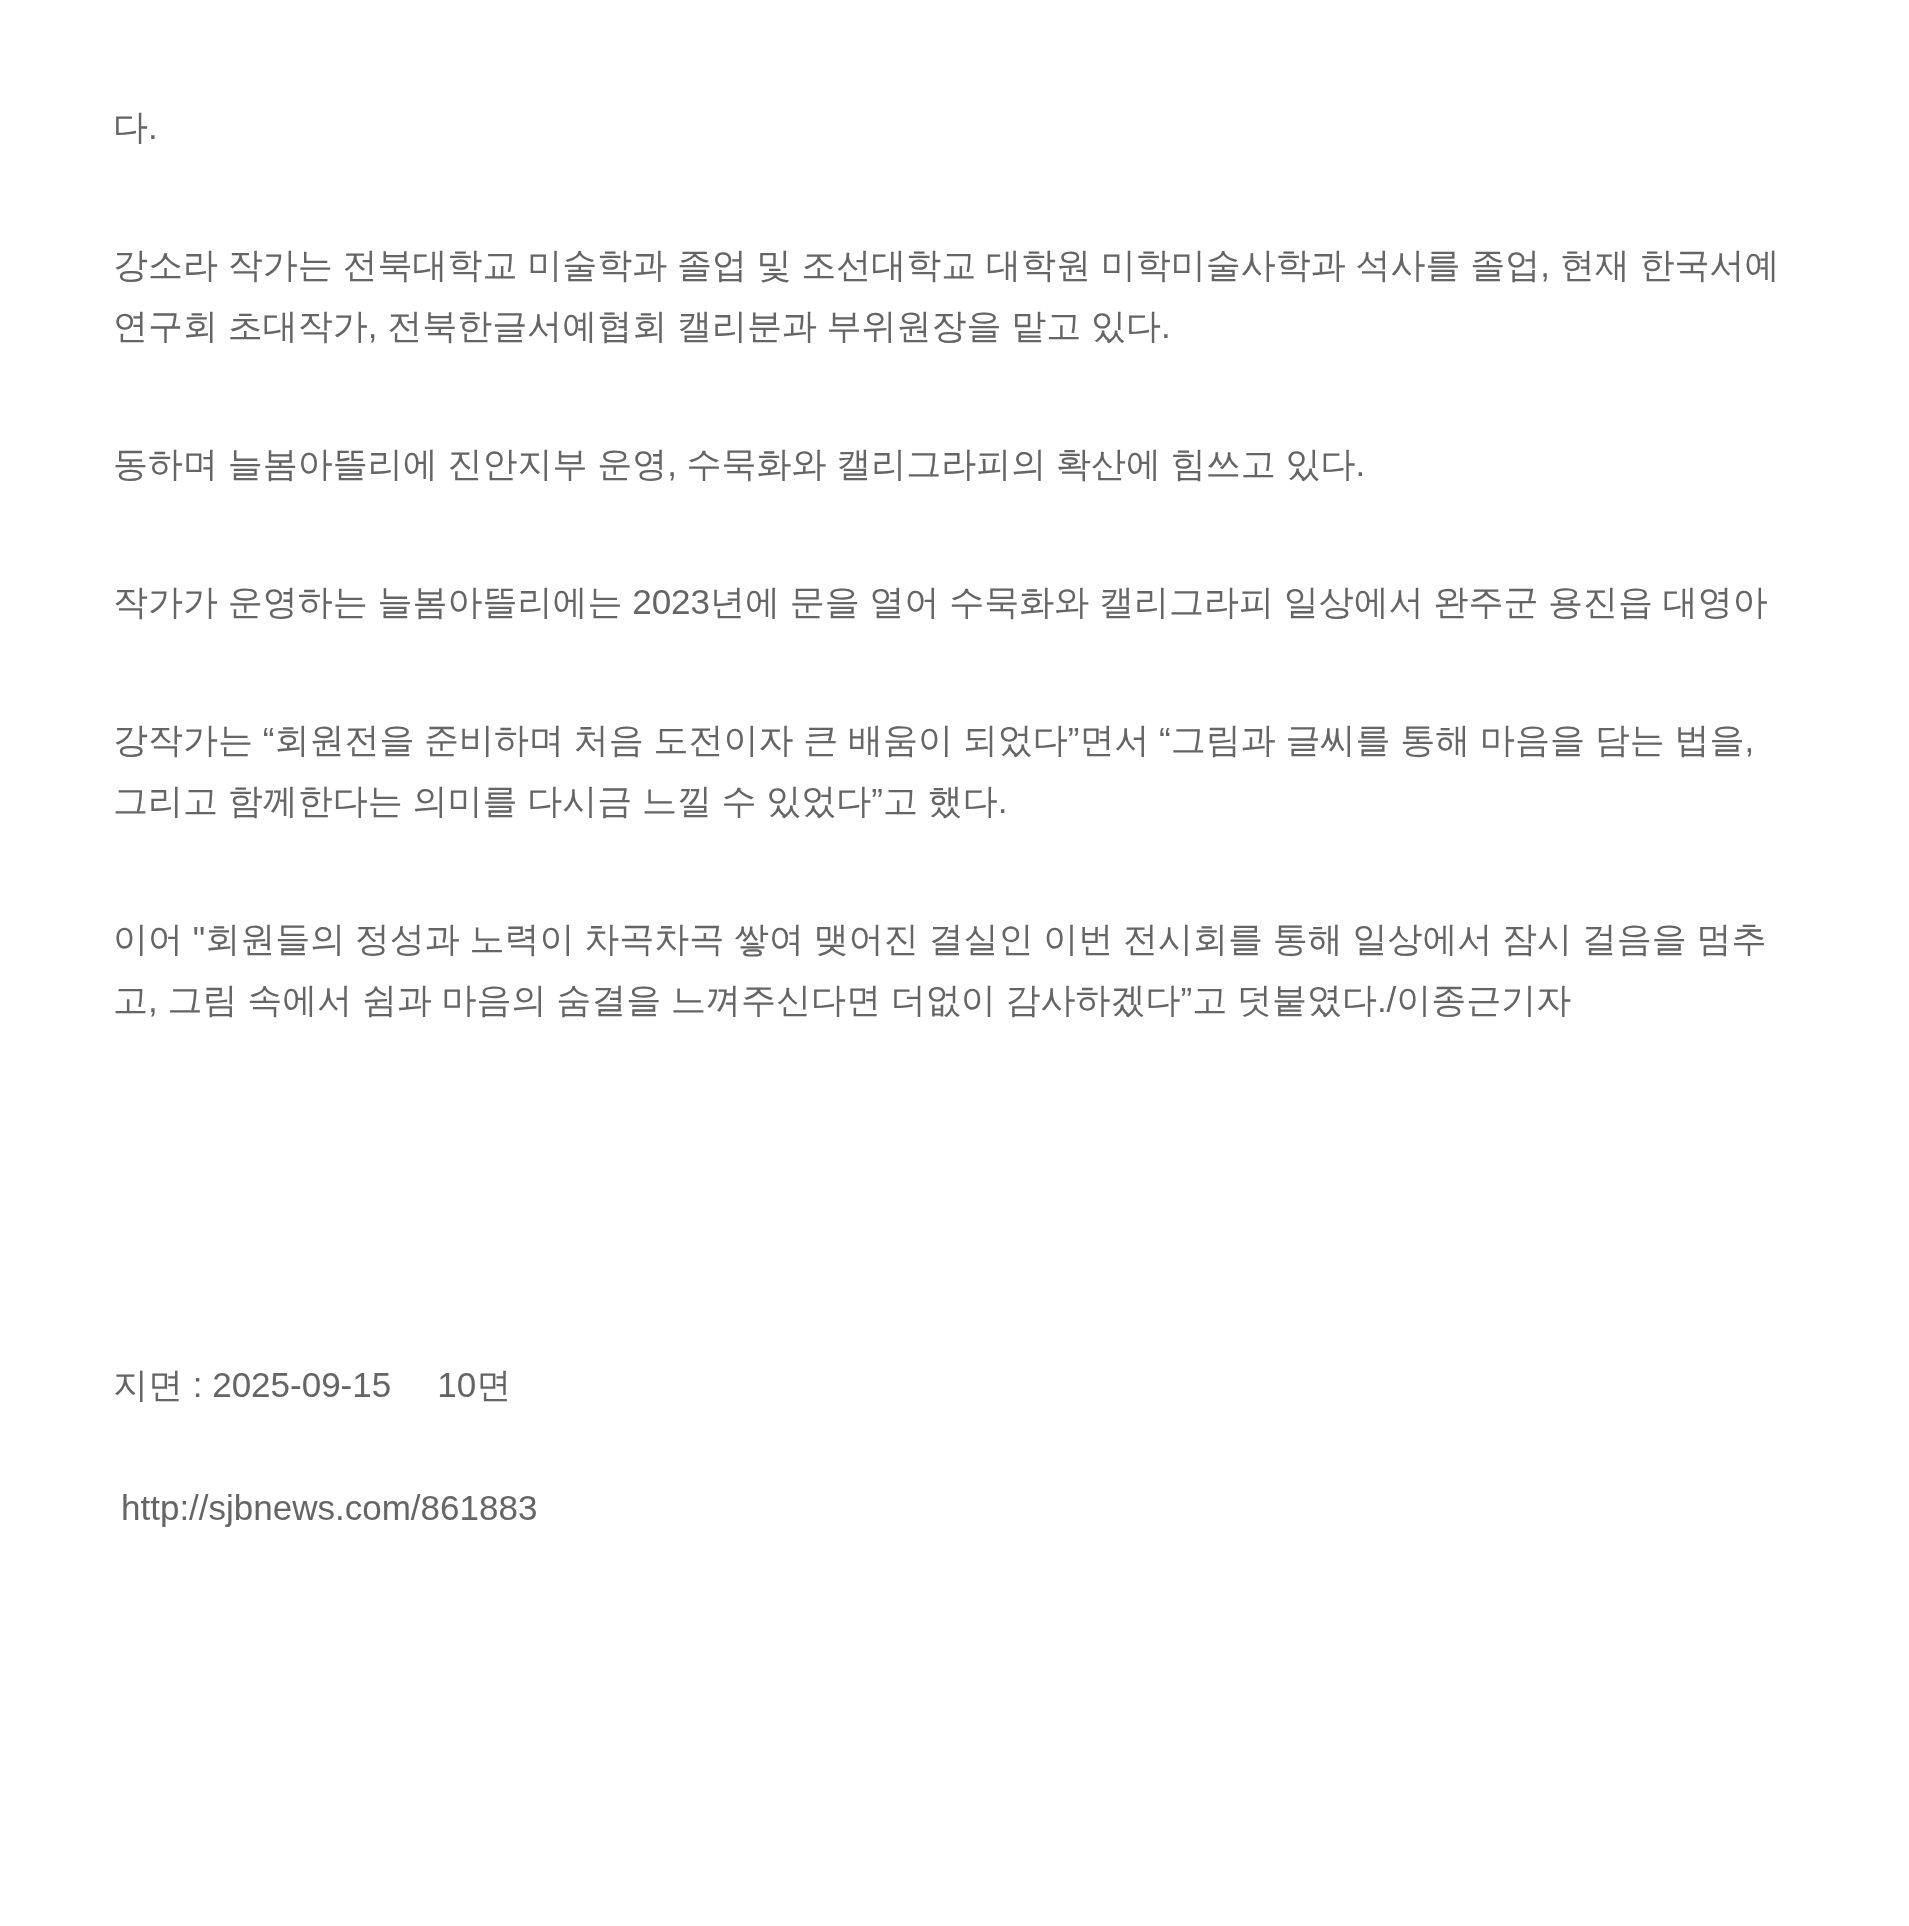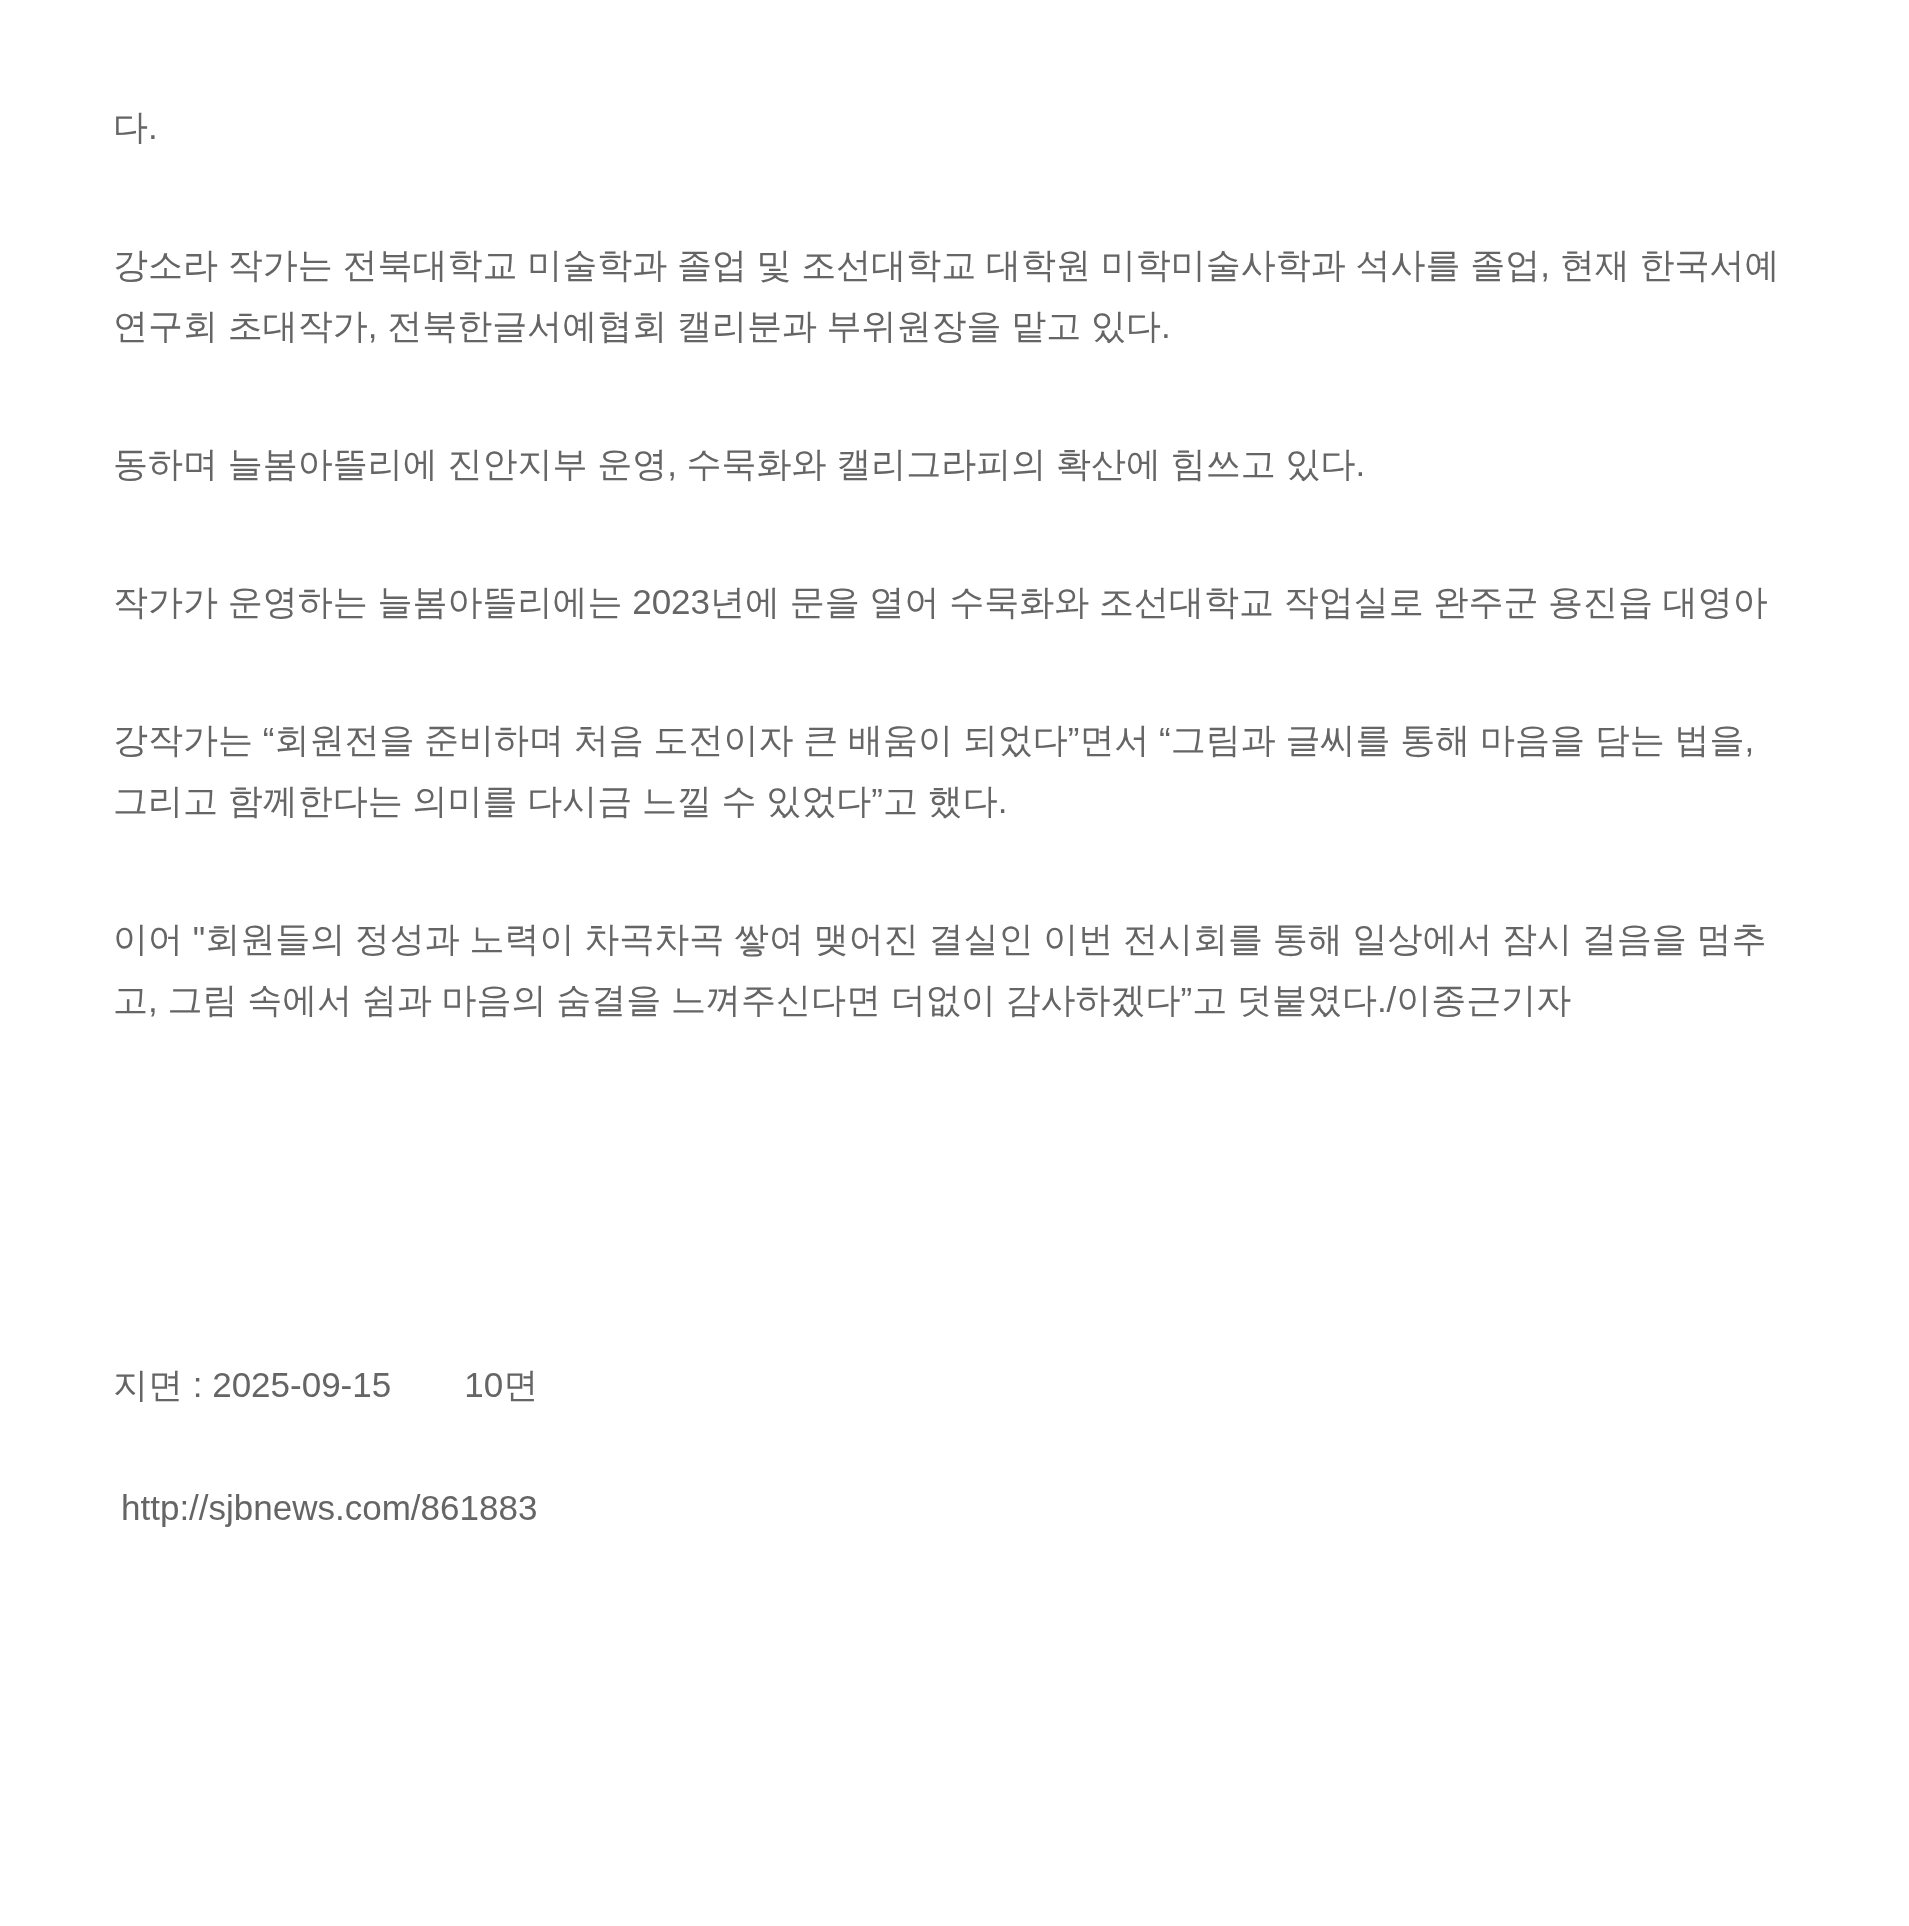--- a/index.html
+++ b/index.html
@@ -29,21 +29,21 @@
     white-space: nowrap;
   }
   .spacer {
     height: 247px;
   }
   .print-line {
     margin: 0 0 62px 0;
   }
   .print-line .pageno {
     display: inline-block;
-    margin-left: 73px;
+    margin-left: 46px;
   }
   .url-line {
     margin: 8px;
   }
 </style>
 </head>
 <body>
 
 <div class="article">
 
@@ -54,21 +54,21 @@
   <div class="para">
     <div class="line">강소라 작가는 전북대학교 미술학과 졸업 및 조선대학교 대학원 미학미술사학과 석사를 졸업, 현재 한국서예</div>
     <div class="line">연구회 초대작가, 전북한글서예협회 캘리분과 부위원장을 맡고 있다.</div>
   </div>
 
   <div class="para">
     <div class="line">동하며 늘봄아뜰리에 진안지부 운영, 수묵화와 캘리그라피의 확산에 힘쓰고 있다.</div>
   </div>
 
   <div class="para">
-    <div class="line">작가가 운영하는 늘봄아뜰리에는 2023년에 문을 열어 수묵화와 조선대학교 작업실로 완주군 용진읍 대영아</div>
+    <div class="line">작가가 운영하는 늘봄아뜰리에는 2023년에 문을 열어 수묵화와 캘리그라피 일상에서 완주군 용진읍 대영아</div>
   </div>
 
 
   <div class="para">
     <div class="line">강작가는 “회원전을 준비하며 처음 도전이자 큰 배움이 되었다”면서 “그림과 글씨를 통해 마음을 담는 법을,</div>
     <div class="line">그리고 함께한다는 의미를 다시금 느낄 수 있었다”고 했다.</div>
   </div>
 
   <div class="para">
     <div class="line">이어 "회원들의 정성과 노력이 차곡차곡 쌓여 맺어진 결실인 이번 전시회를 통해 일상에서 잠시 걸음을 멈추</div>

